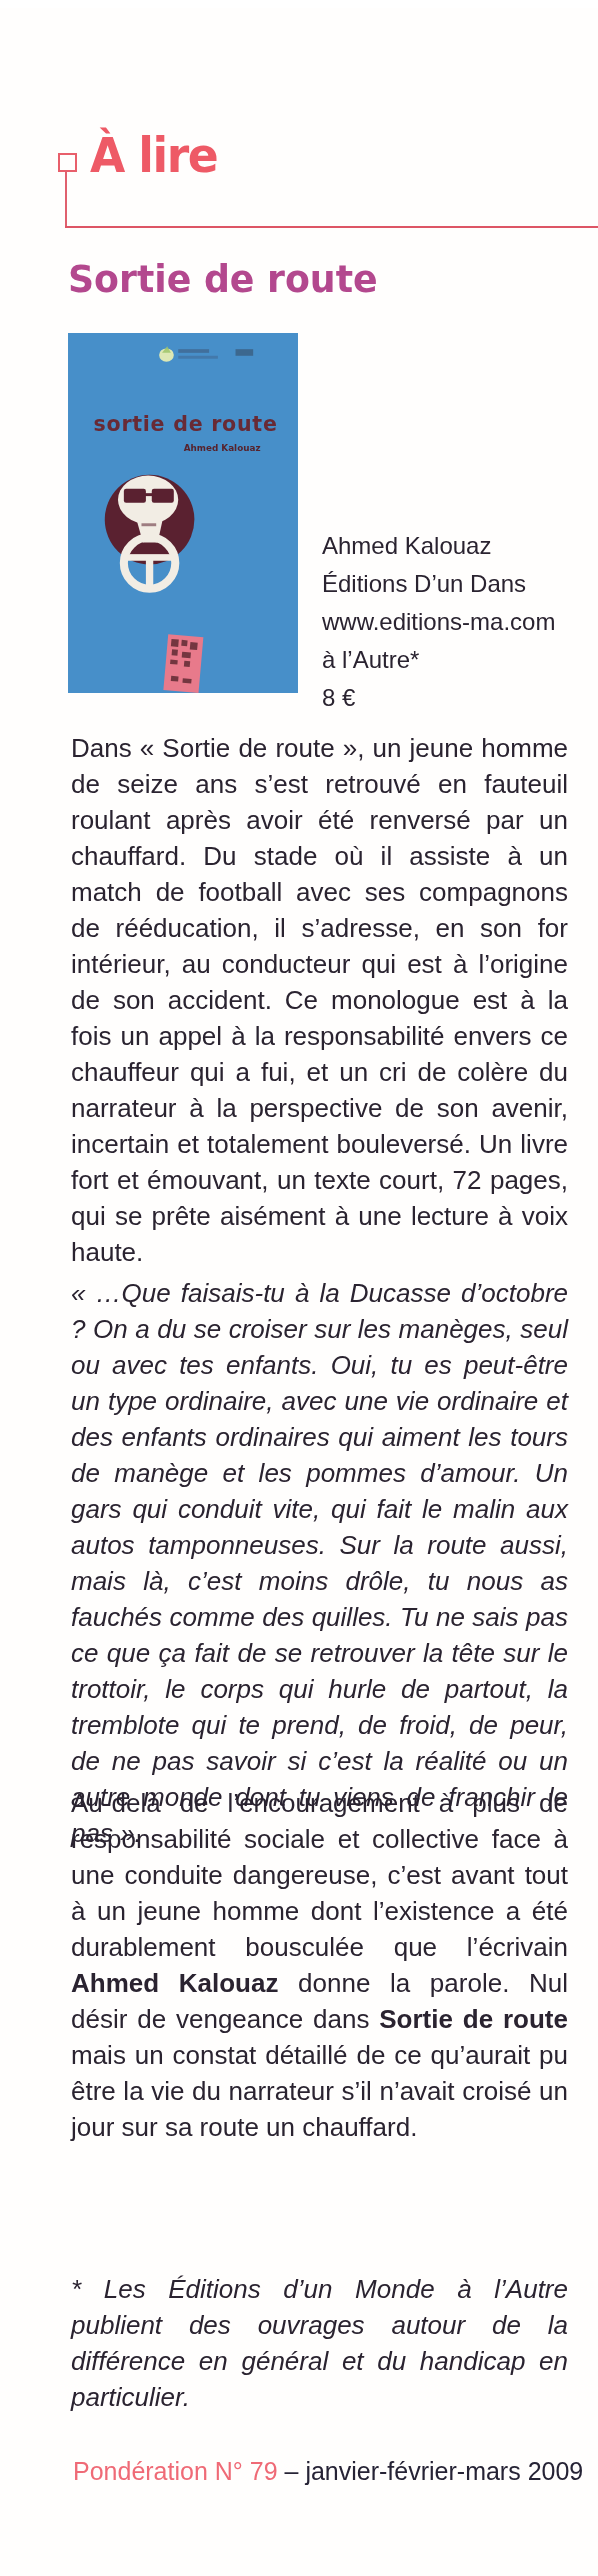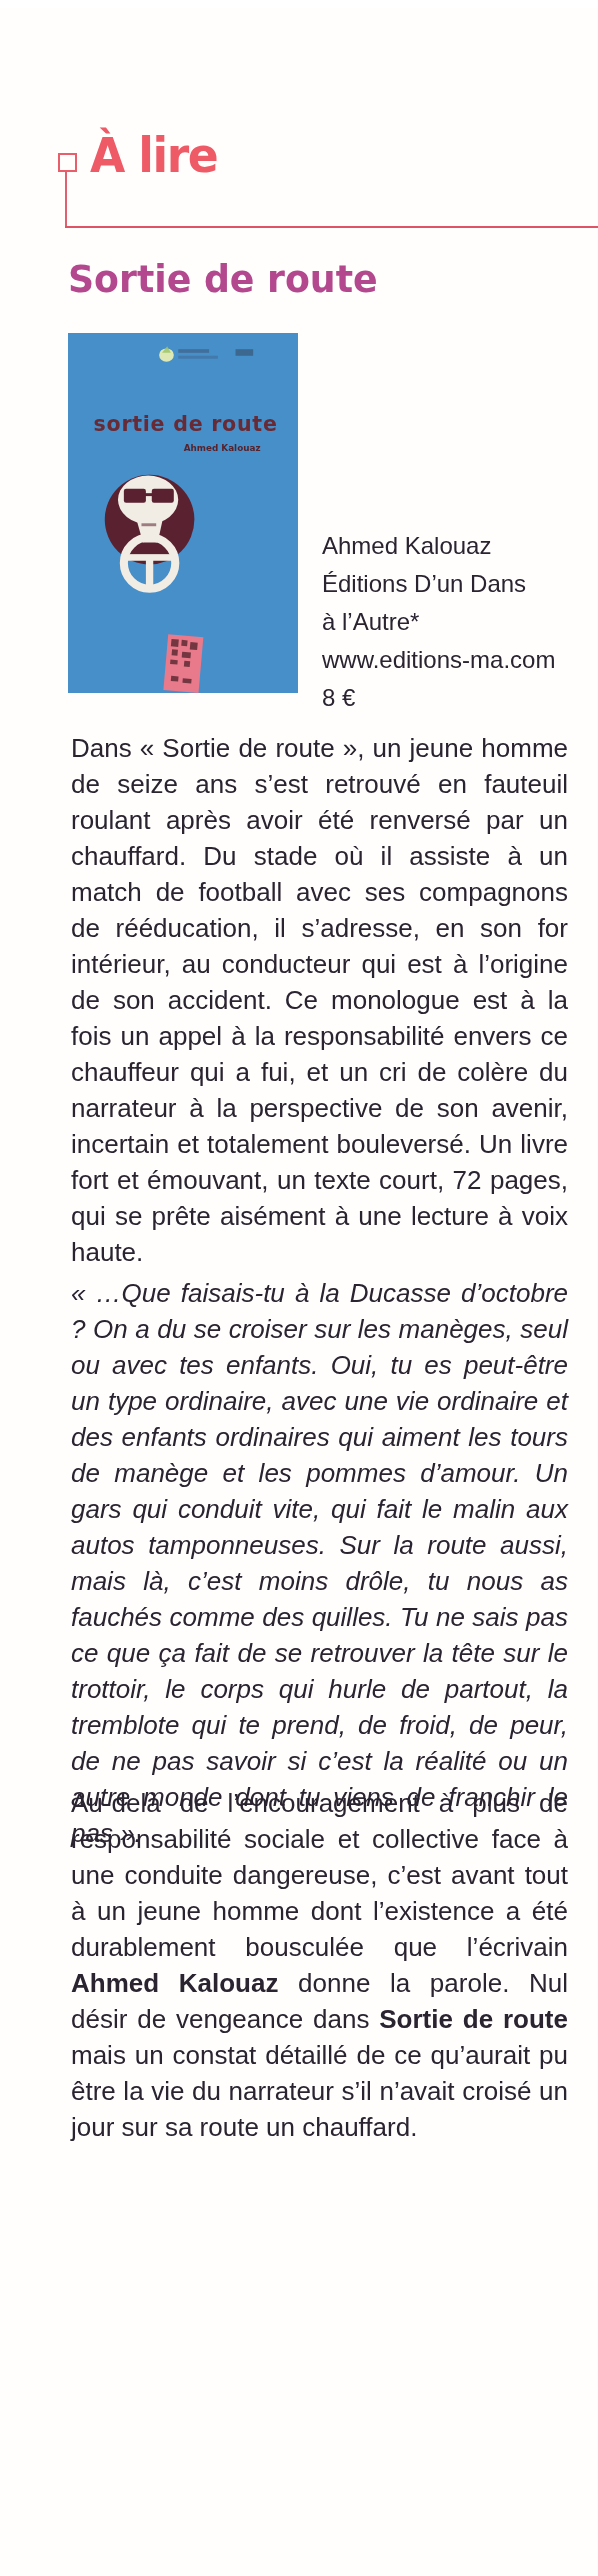--- a/index.html
+++ b/index.html
@@ -98,27 +98,32 @@
           <rect x="142" y="468" width="10" height="7"></rect>
           <rect x="158" y="470" width="12" height="6"></rect>
         </g>
       </g>
     </svg>
   </div>
 
   <div class="info">
     <div>Ahmed Kalouaz</div>
     <div>Éditions D’un Dans</div>
+    <div>www.editions-ma.com</div>
     <div>à l’Autre*</div>
-    <div>www.editions-ma.com</div>
     <div>8 €</div>
   </div>
 
   <p class="body-par" id="p1">Dans « Sortie de route », un jeune homme de seize ans s’est retrouvé en fauteuil roulant après avoir été renversé par un chauffard. Du stade où il assiste à un match de football avec ses compagnons de rééducation, il s’adresse, en son for intérieur, au conducteur qui est à l’origine de son accident. Ce monologue est à la fois un appel à la responsabilité envers ce chauffeur qui a fui, et un cri de colère du narrateur à la perspective de son avenir, incertain et totalement bouleversé. Un livre fort et émouvant, un texte court, 72 pages, qui se prête aisément à une lecture à voix haute.</p>
 
   <p class="body-par" id="quote">« …Que faisais-tu à la Ducasse d’octobre ? On a du se croiser sur les manèges, seul ou avec tes enfants. Oui, tu es peut-être un type ordinaire, avec une vie ordinaire et des enfants ordinaires qui aiment les tours de manège et les pommes d’amour. Un gars qui conduit vite, qui fait le malin aux autos tamponneuses. Sur la route aussi, mais là, c’est moins drôle, tu nous as fauchés comme des quilles. Tu ne sais pas ce que ça fait de se retrouver la tête sur le trottoir, le corps qui hurle de partout, la tremblote qui te prend, de froid, de peur, de ne pas savoir si c’est la réalité ou un autre monde dont tu viens de franchir le pas ».</p>
 
   <p class="body-par" id="p3"><span>Au-delà de l’encouragement à plus de responsabilité sociale et collective face à une conduite dangereuse, c’est avant tout à un jeune homme dont l’existence a été durablement bousculée que l’écrivain </span><span class="bold">Ahmed Kalouaz</span><span> donne la parole. Nul désir de vengeance dans </span><span class="bold">Sortie de route</span><span> mais un constat détaillé de ce qu’aurait pu être la vie du narrateur s’il n’avait croisé un jour sur sa route un chauffard.</span></p>
 
+  <p class="body-par" id="footnote">* Les Éditions d’un Monde à l’Autre publient des ouvrages autour de la différence en général et du handicap en particulier.</p>
 
+  <div class="footer">
+    <span class="journal">Pondération N° 79</span>
+    <span class="issue">– janvier-février-mars 2009</span>
+  </div>
 
 </div>
 
 
 </body></html>

